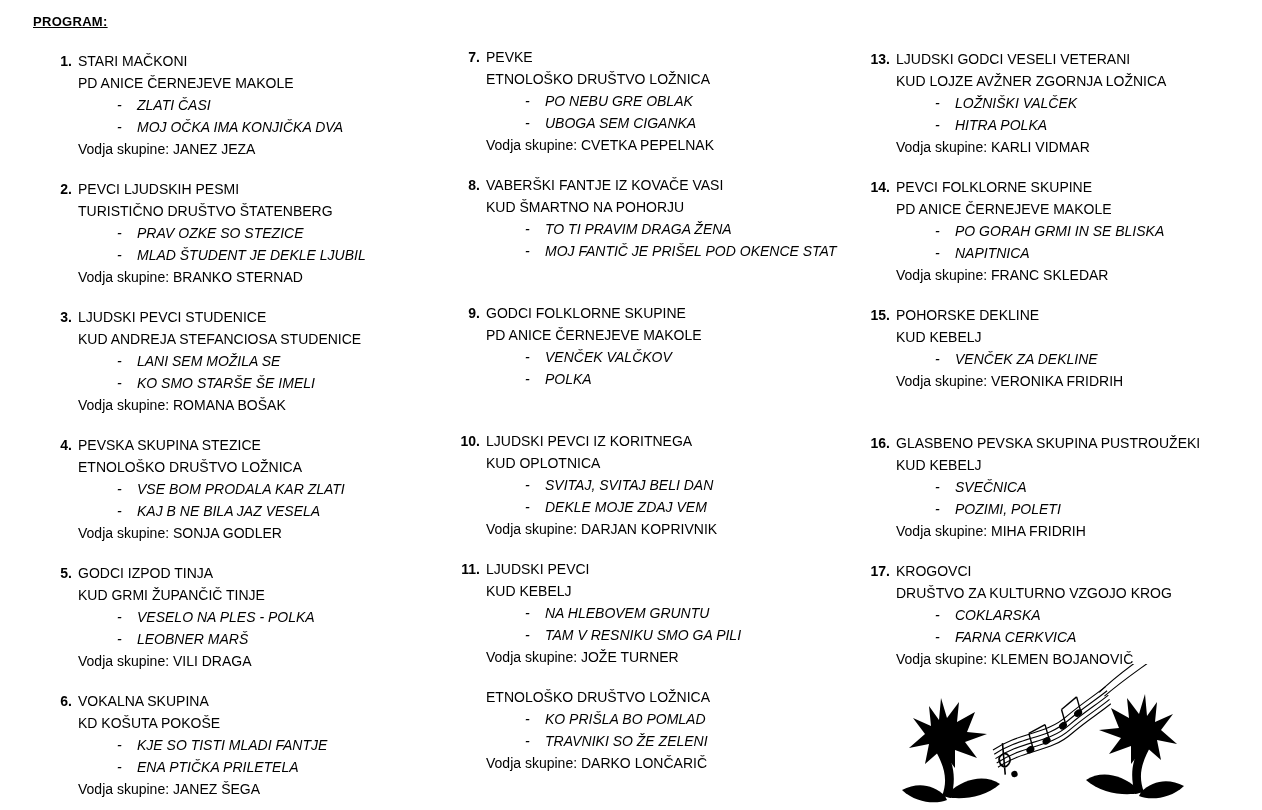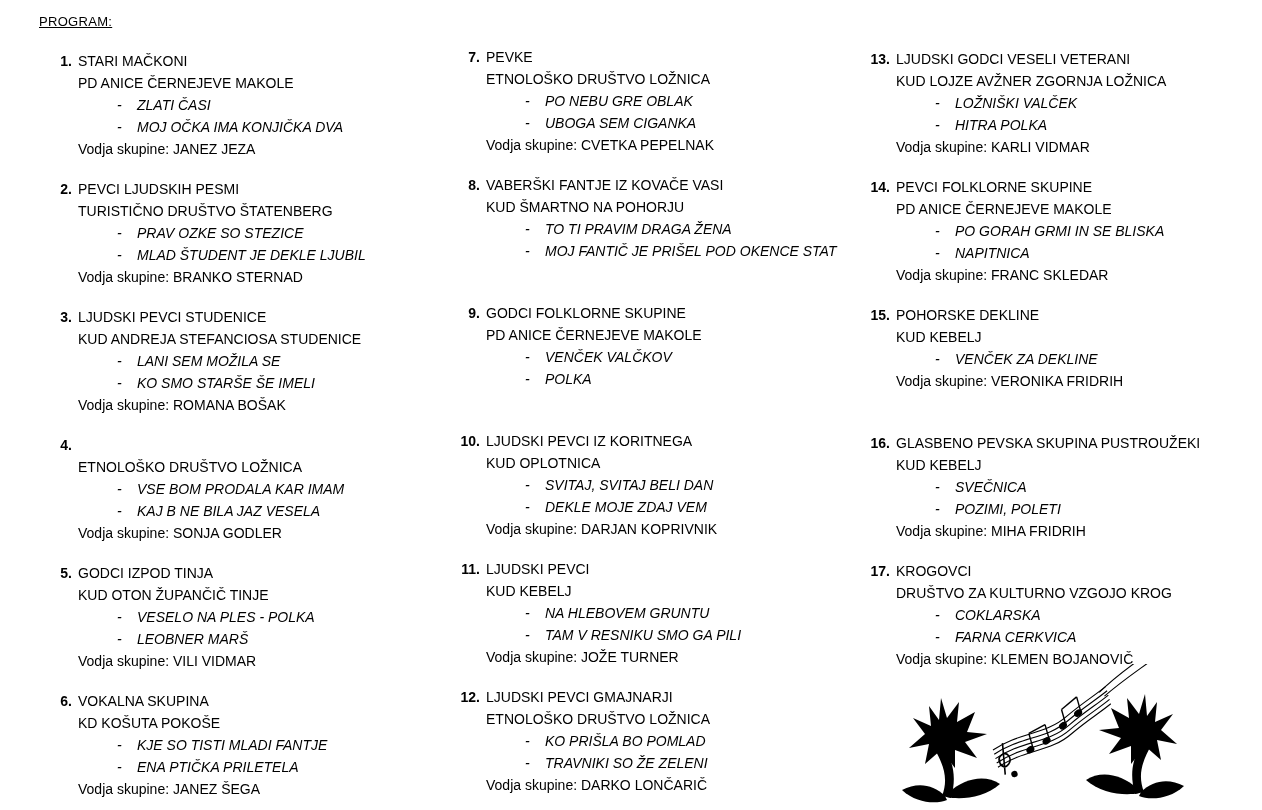--- a/index.html
+++ b/index.html
@@ -3,21 +3,21 @@
 <meta charset="utf-8">
 <style>
   html,body{margin:0;padding:0;}
   body{
     width:1262px;height:810px;position:relative;overflow:hidden;
     background:#ffffff;color:#000;
     font-family:"Liberation Sans","DejaVu Sans",sans-serif;
   }
   .page-title{
     position:absolute;left:33px;top:14px;
-    font-size:13px;font-weight:400;text-decoration:underline;letter-spacing:.3px;margin-left:6px;
+    font-size:13px;font-weight:700;text-decoration:underline;letter-spacing:.3px;
   }
   .col{position:absolute;width:405px;}
   .col-1{left:46px;top:50px;}
   .col-2{left:454px;top:46px;}
   .col-3{left:864px;top:48px;}
   .entry{height:128px;white-space:nowrap;}
   .line{display:flex;font-size:14px;line-height:22px;}
   .num{flex:none;width:26px;text-align:right;font-weight:700;}
   .gap{flex:none;width:6px;}
   .bold{font-weight:400;}
@@ -134,33 +134,34 @@
     <div class="line">
       <span class="num"></span>
       <span class="gap"></span>
       <span class="bold"><span>Vodja skupine:</span>&nbsp;<span>ROMANA BOŠAK</span></span>
     </div>
   </div>
     <div class="entry">
     <div class="line">
       <span class="num">4.</span>
       <span class="gap"></span>
+      <span class="bold">PEVSKA SKUPINA STEZICE</span>
     </div>
     <div class="line">
       <span class="num"></span>
       <span class="gap"></span>
       <span class="bold">ETNOLOŠKO DRUŠTVO LOŽNICA</span>
     </div>
     <div>
         <div class="line">
     <span class="num"></span>
     <span class="gap"></span>
     <span class="song-wrap">
       <span class="dash">-</span>
-      <span>VSE BOM PRODALA KAR IMAM</span>
+      <span>VSE BOM PRODALA KAR ZLATI</span>
     </span>
   </div>
         <div class="line">
     <span class="num"></span>
     <span class="gap"></span>
     <span class="song-wrap">
       <span class="dash">-</span>
       <span>KAJ B NE BILA JAZ VESELA</span>
     </span>
   </div>
@@ -173,21 +174,21 @@
   </div>
     <div class="entry">
     <div class="line">
       <span class="num">5.</span>
       <span class="gap"></span>
       <span class="bold">GODCI IZPOD TINJA</span>
     </div>
     <div class="line">
       <span class="num"></span>
       <span class="gap"></span>
-      <span class="bold">KUD OTON ŽUPANČIČ TINJE</span>
+      <span class="bold">KUD GRMI ŽUPANČIČ TINJE</span>
     </div>
     <div>
         <div class="line">
     <span class="num"></span>
     <span class="gap"></span>
     <span class="song-wrap">
       <span class="dash">-</span>
       <span>VESELO NA PLES - POLKA</span>
     </span>
   </div>
@@ -196,21 +197,21 @@
     <span class="gap"></span>
     <span class="song-wrap">
       <span class="dash">-</span>
       <span>LEOBNER MARŠ</span>
     </span>
   </div>
       </div>
     <div class="line">
       <span class="num"></span>
       <span class="gap"></span>
-      <span class="bold"><span>Vodja skupine:</span>&nbsp;<span>VILI VIDMAR</span></span>
+      <span class="bold"><span>Vodja skupine:</span>&nbsp;<span>VILI DRAGA</span></span>
     </div>
   </div>
     <div class="entry">
     <div class="line">
       <span class="num">6.</span>
       <span class="gap"></span>
       <span class="bold">VOKALNA SKUPINA</span>
     </div>
     <div class="line">
       <span class="num"></span>
@@ -410,25 +411,20 @@
     </span>
   </div>
       </div>
     <div class="line">
       <span class="num"></span>
       <span class="gap"></span>
       <span class="bold"><span>Vodja skupine:</span>&nbsp;<span>JOŽE TURNER</span></span>
     </div>
   </div>
     <div class="entry">
-    <div class="line">
-      <span class="num">12.</span>
-      <span class="gap"></span>
-      <span class="bold">LJUDSKI PEVCI GMAJNARJI</span>
-    </div>
     <div class="line">
       <span class="num"></span>
       <span class="gap"></span>
       <span class="bold">ETNOLOŠKO DRUŠTVO LOŽNICA</span>
     </div>
     <div>
         <div class="line">
     <span class="num"></span>
     <span class="gap"></span>
     <span class="song-wrap">

